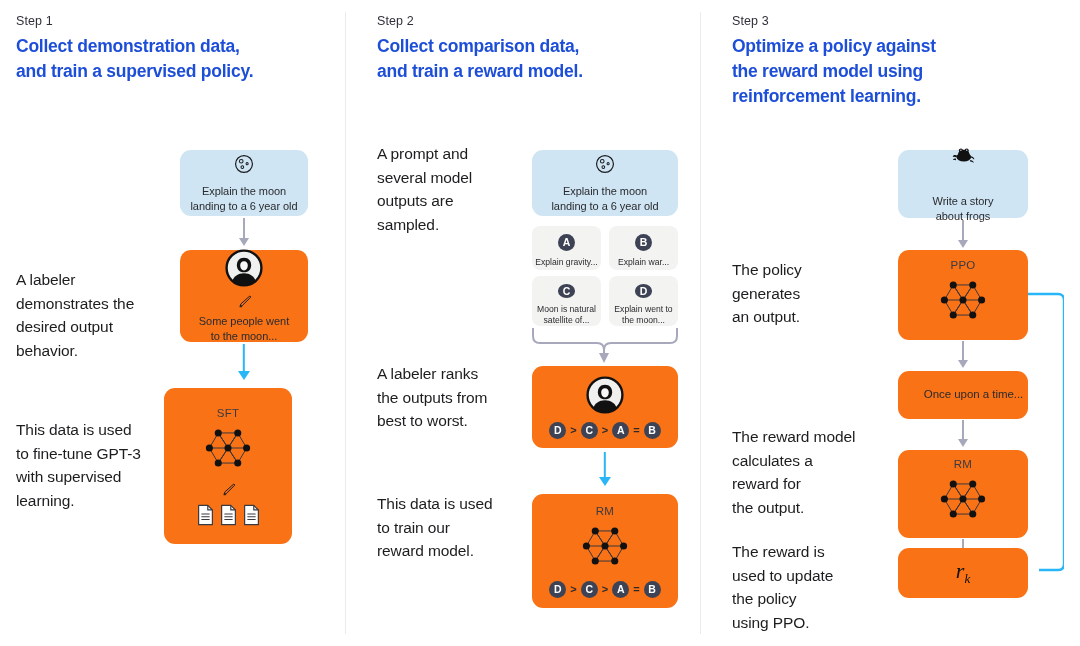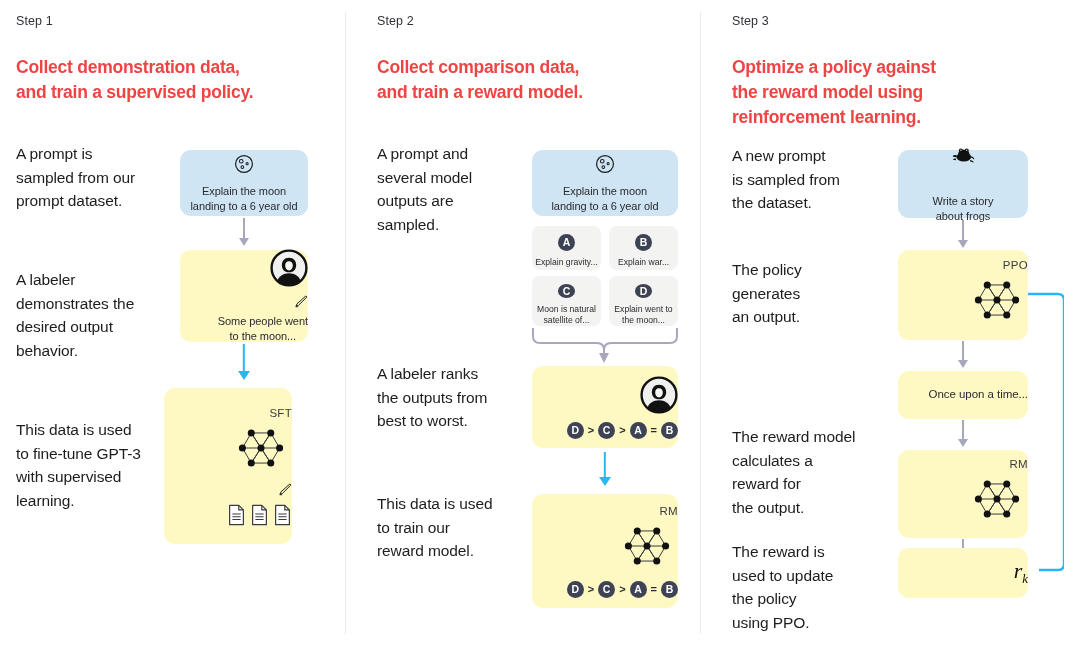--- a/index.html
+++ b/index.html
@@ -26,37 +26,37 @@
   .col2 { left: 361px; width: 339px; }
   .col3 { left: 716px; width: 364px; }
 
   .step-label {
     position: absolute; left: 16px; top: 14px;
     font-size: 12.5px; color: #30303a; letter-spacing: .1px;
   }
   .step-title {
     position: absolute; left: 16px; top: 34px;
     font-size: 17.5px; font-weight: bold; line-height: 1.42;
-    color: #ef4444; letter-spacing: -.25px; white-space: pre-line; margin-top: 21px;
+    color: #1d4ed8; letter-spacing: -.25px; white-space: pre-line;
   }
 
   .caption {
     position: absolute; left: 16px;
     font-size: 15.5px; line-height: 1.52; color: #1d1d1f;
     white-space: pre-line; letter-spacing: -.1px;
   }
 
   
   .card {
     position: absolute; border-radius: 11px;
     display: flex; flex-direction: column;
     align-items: center; justify-content: center;
   }
   .card.blue { background: #cfe5f3; }
-  .card.grey { background: #fef9c3; align-items: flex-end; }
+  .card.grey { background: #f97316; }
   .card-text {
     font-size: 11px; line-height: 1.34; text-align: center;
     color: #2a2a2e; white-space: pre-line; letter-spacing: -.05px;
   }
   .card-title {
     font-size: 11.5px; color: #3a3a42; letter-spacing: .3px;
     margin-bottom: 2px;
   }
   .rk { font-size: 22px; font-style: italic; font-family: "Liberation Serif", serif; color: #111; }
   .rk sub { font-size: 13px; font-style: italic; }
@@ -117,23 +117,20 @@
 <div class="page">
 
   <div class="divider d1"></div>
   <div class="divider d2"></div>
 
   <div class="col col1">
     <div class="step-label">Step 1</div>
     <div class="step-title">Collect demonstration data,
 and train a supervised policy.</div>
 
-    <div class="caption" style="top:142px;">A prompt is
-sampled from our
-prompt dataset.</div>
     <div class="caption" style="top:268px;">A labeler
 demonstrates the
 desired output
 behavior.</div>
     <div class="caption" style="top:418px;">This data is used
 to fine-tune GPT-3
 with supervised
 learning.</div>
 
     <div class="card blue" style="left:180px; top:150px; width:128px; height:66px;">
@@ -338,23 +335,20 @@
       </div>
     </div>
   </div>
 
   <div class="col col3">
     <div class="step-label">Step 3</div>
     <div class="step-title">Optimize a policy against
 the reward model using
 reinforcement learning.</div>
 
-    <div class="caption" style="top:144px;">A new prompt
-is sampled from
-the dataset.</div>
     <div class="caption" style="top:258px;">The policy
 generates
 an output.</div>
     <div class="caption" style="top:425px;">The reward model
 calculates a
 reward for
 the output.</div>
     <div class="caption" style="top:540px;">The reward is
 used to update
 the policy

